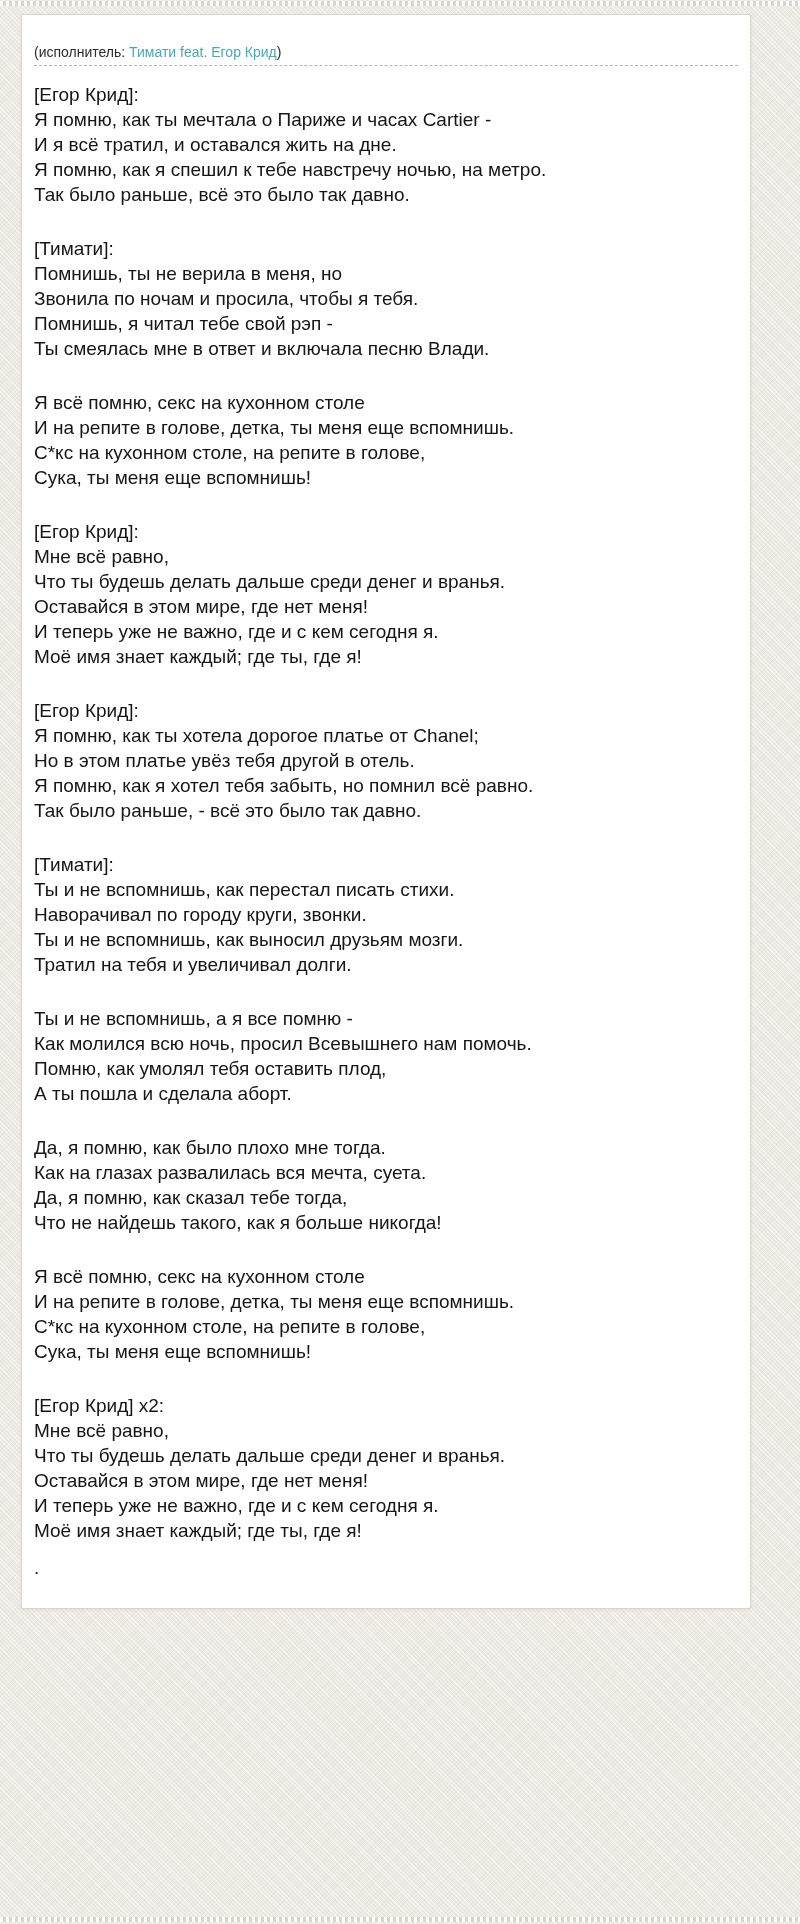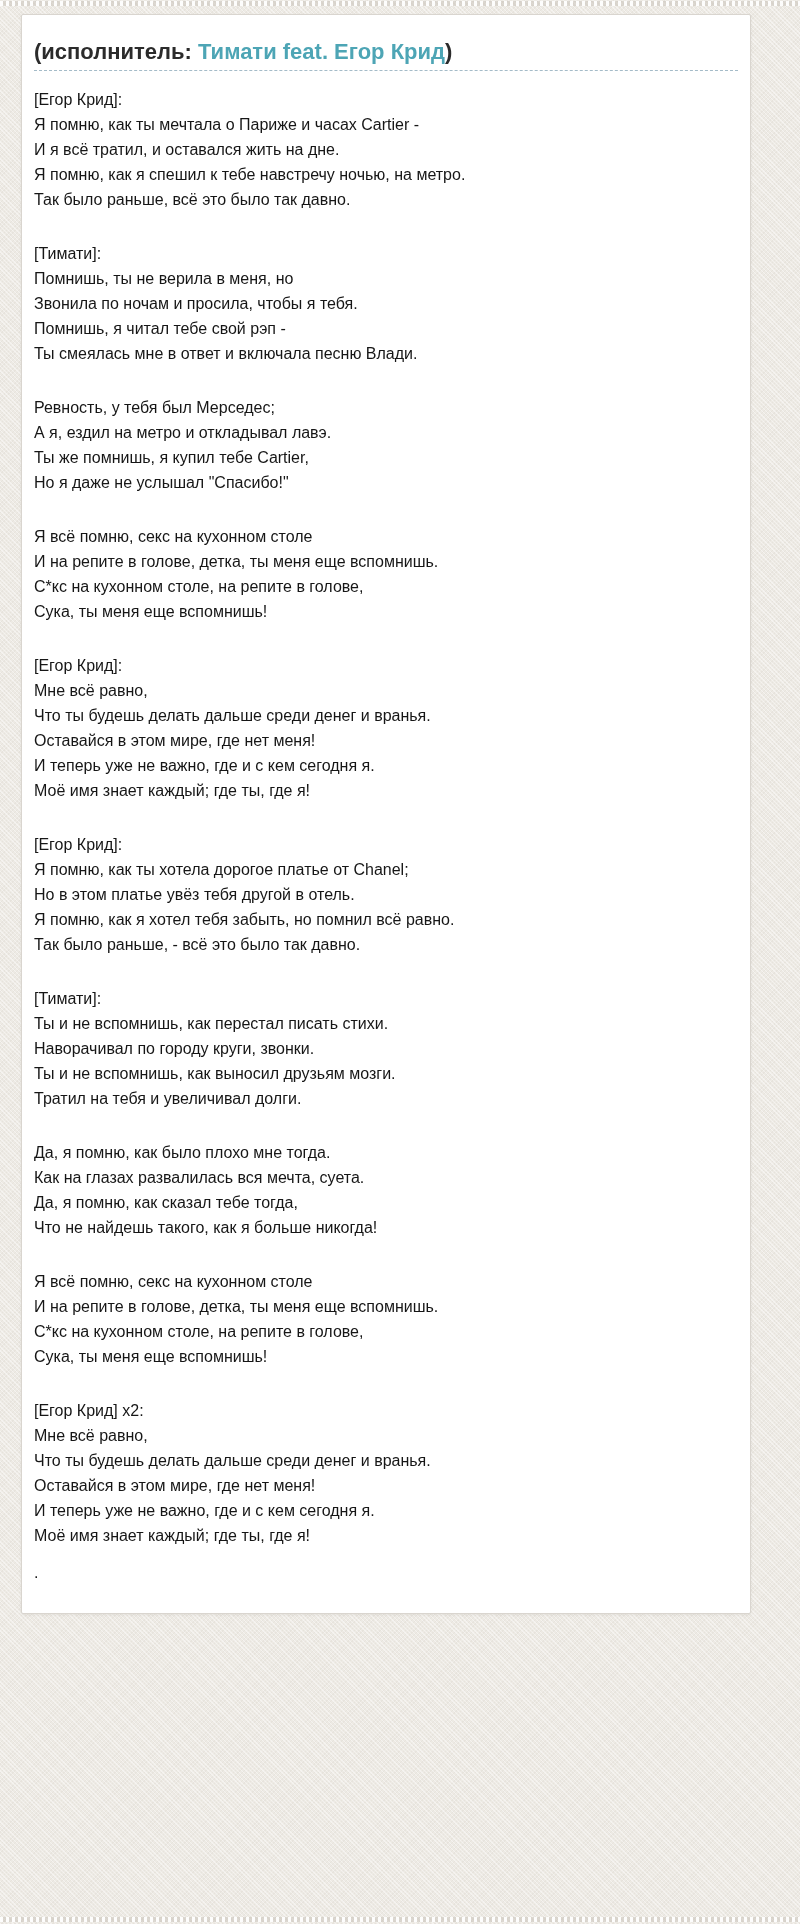--- a/index.html
+++ b/index.html
@@ -38,36 +38,34 @@
   }
 
   .song-title {
     margin: 0;
     font-size: 28px;
     font-weight: 400;
     line-height: 34px;
     color: #c42d56;
   }
   .subtitle {
-    font-size: 22px;
+    font-size: 14px;
     line-height: 26px;
     color: #2b2b2b;
-    padding-bottom: 5px;
     border-bottom: 1px dashed #a4bbc8;
-    font-weight: bold;
   }
   .artist-link {
     color: #4da5b5;
     text-decoration: none;
     cursor: pointer;
   }
 
   .lyrics {
     margin-top: 16px;
-    font-size: 16px;
+    font-size: 19px;
     line-height: 25px;
     color: #161616;
   }
   .verse {
     white-space: pre-line;   
     margin: 0 0 29px 0;
   }
   .verse.no-gap { margin-bottom: 12px; }
   .ending {
     white-space: pre-line;
@@ -89,44 +87,44 @@
     <p class="verse">[Егор Крид]:
 Я помню, как ты мечтала о Париже и часах Cartier -
 И я всё тратил, и оставался жить на дне.
 Я помню, как я спешил к тебе навстречу ночью, на метро.
 Так было раньше, всё это было так давно.</p>
     <p class="verse">[Тимати]:
 Помнишь, ты не верила в меня, но
 Звонила по ночам и просила, чтобы я тебя.
 Помнишь, я читал тебе свой рэп -
 Ты смеялась мне в ответ и включала песню Влади.</p>
-    <p class="verse">Ревность, у тебя был Мерседес;
-А я, ездил на метро и откладывал лавэ.
-Ты же помнишь, я купил тебе Cartier,
-Но я даже не услышал "Спасибо!"</p>
     <p class="verse">Я всё помню, секс на кухонном столе
 И на репите в голове, детка, ты меня еще вспомнишь.
 С*кс на кухонном столе, на репите в голове,
 Сука, ты меня еще вспомнишь!</p>
     <p class="verse">[Егор Крид]:
 Мне всё равно,
 Что ты будешь делать дальше среди денег и вранья.
 Оставайся в этом мире, где нет меня!
 И теперь уже не важно, где и с кем сегодня я.
 Моё имя знает каждый; где ты, где я!</p>
     <p class="verse">[Егор Крид]:
 Я помню, как ты хотела дорогое платье от Chanel;
 Но в этом платье увёз тебя другой в отель.
 Я помню, как я хотел тебя забыть, но помнил всё равно.
 Так было раньше, - всё это было так давно.</p>
     <p class="verse">[Тимати]:
 Ты и не вспомнишь, как перестал писать стихи.
 Наворачивал по городу круги, звонки.
 Ты и не вспомнишь, как выносил друзьям мозги.
 Тратил на тебя и увеличивал долги.</p>
+    <p class="verse">Ты и не вспомнишь, а я все помню -
+Как молился всю ночь, просил Всевышнего нам помочь.
+Помню, как умолял тебя оставить плод,
+А ты пошла и сделала аборт.</p>
     <p class="verse">Да, я помню, как было плохо мне тогда.
 Как на глазах развалилась вся мечта, суета.
 Да, я помню, как сказал тебе тогда,
 Что не найдешь такого, как я больше никогда!</p>
     <p class="verse">Я всё помню, секс на кухонном столе
 И на репите в голове, детка, ты меня еще вспомнишь.
 С*кс на кухонном столе, на репите в голове,
 Сука, ты меня еще вспомнишь!</p>
     <p class="verse no-gap">[Егор Крид] x2:
 Мне всё равно,

